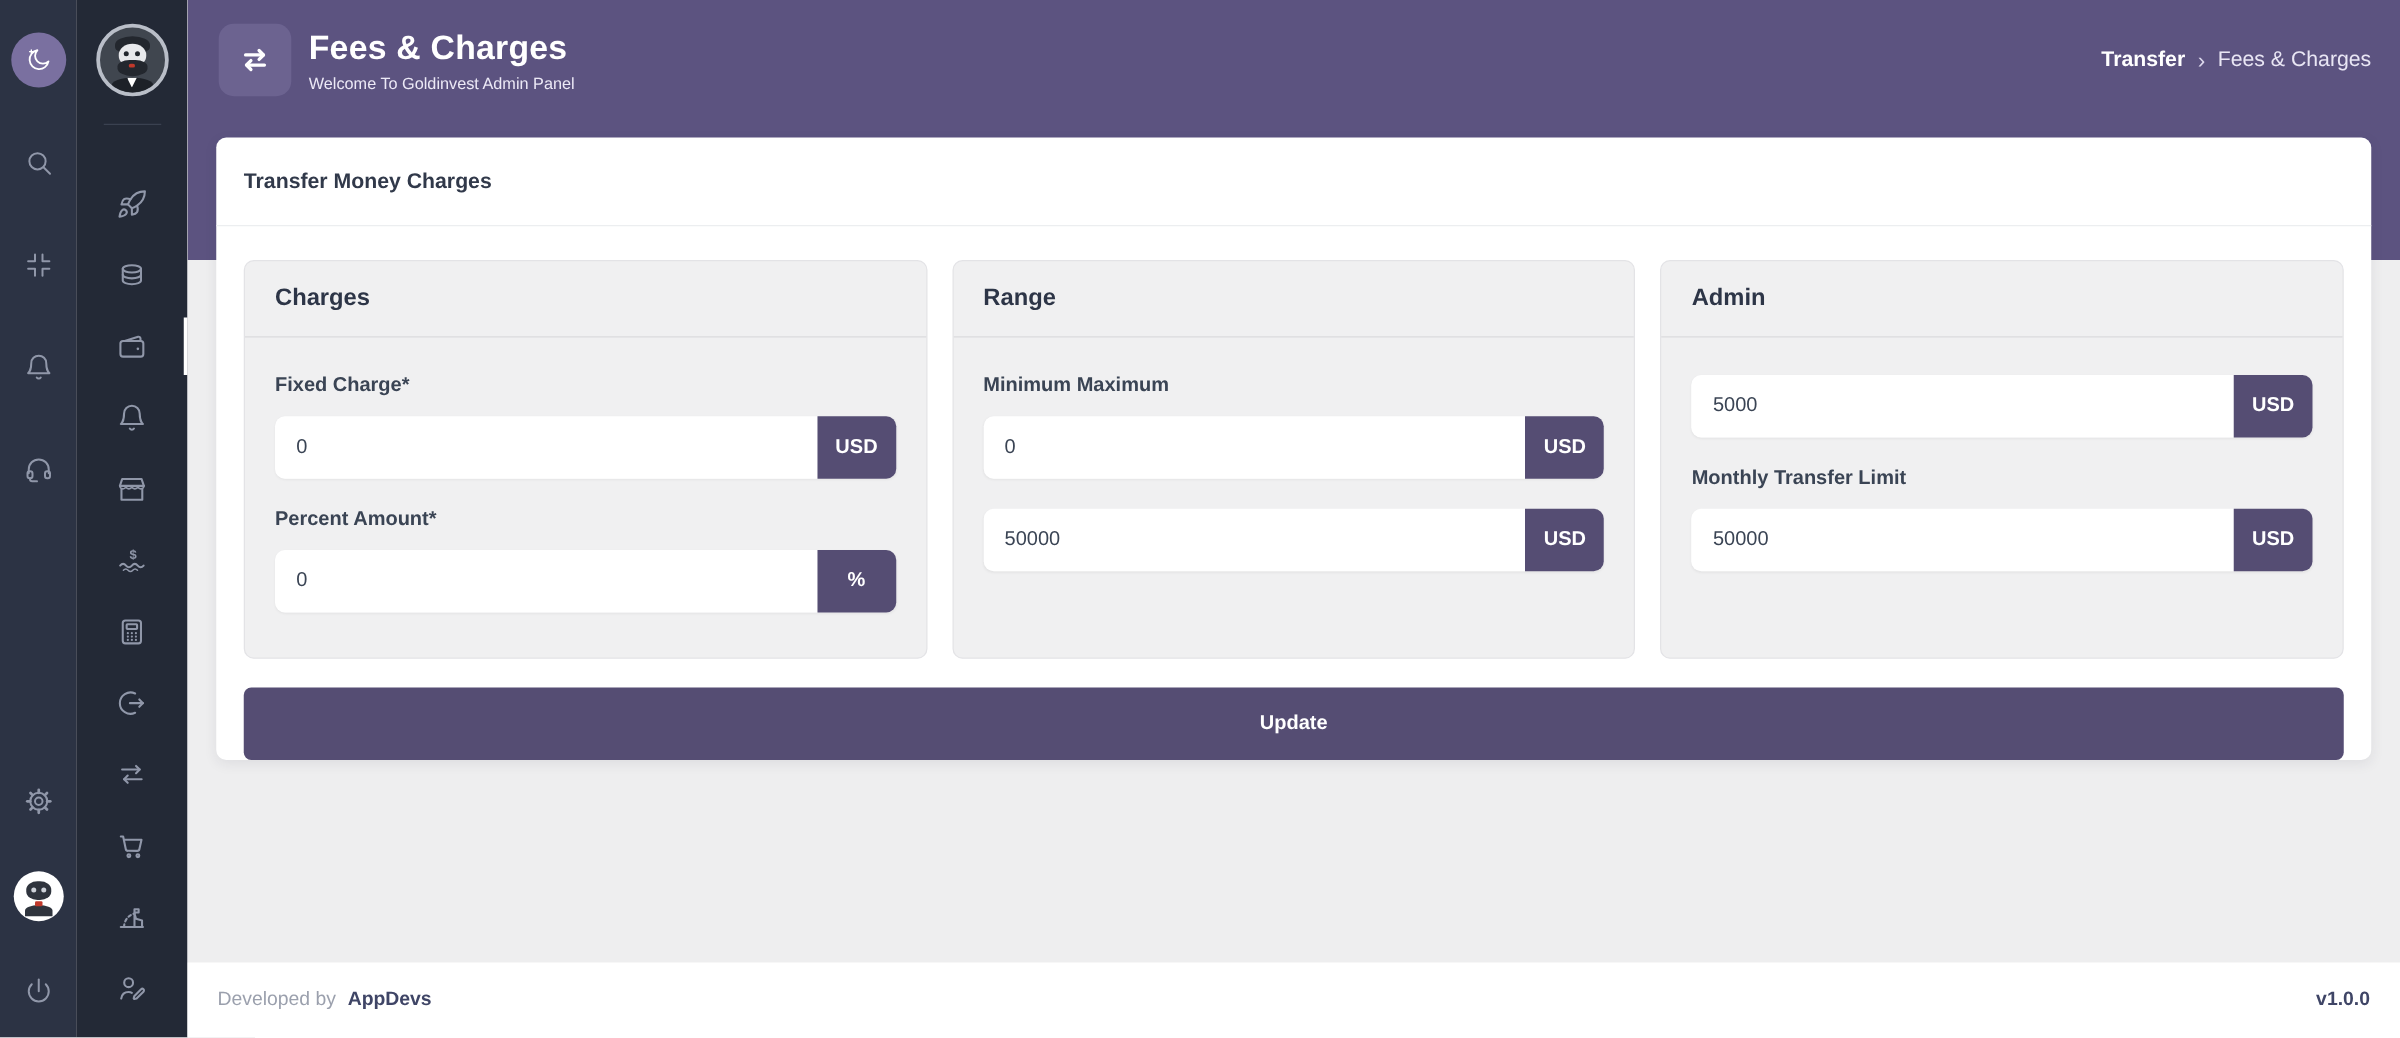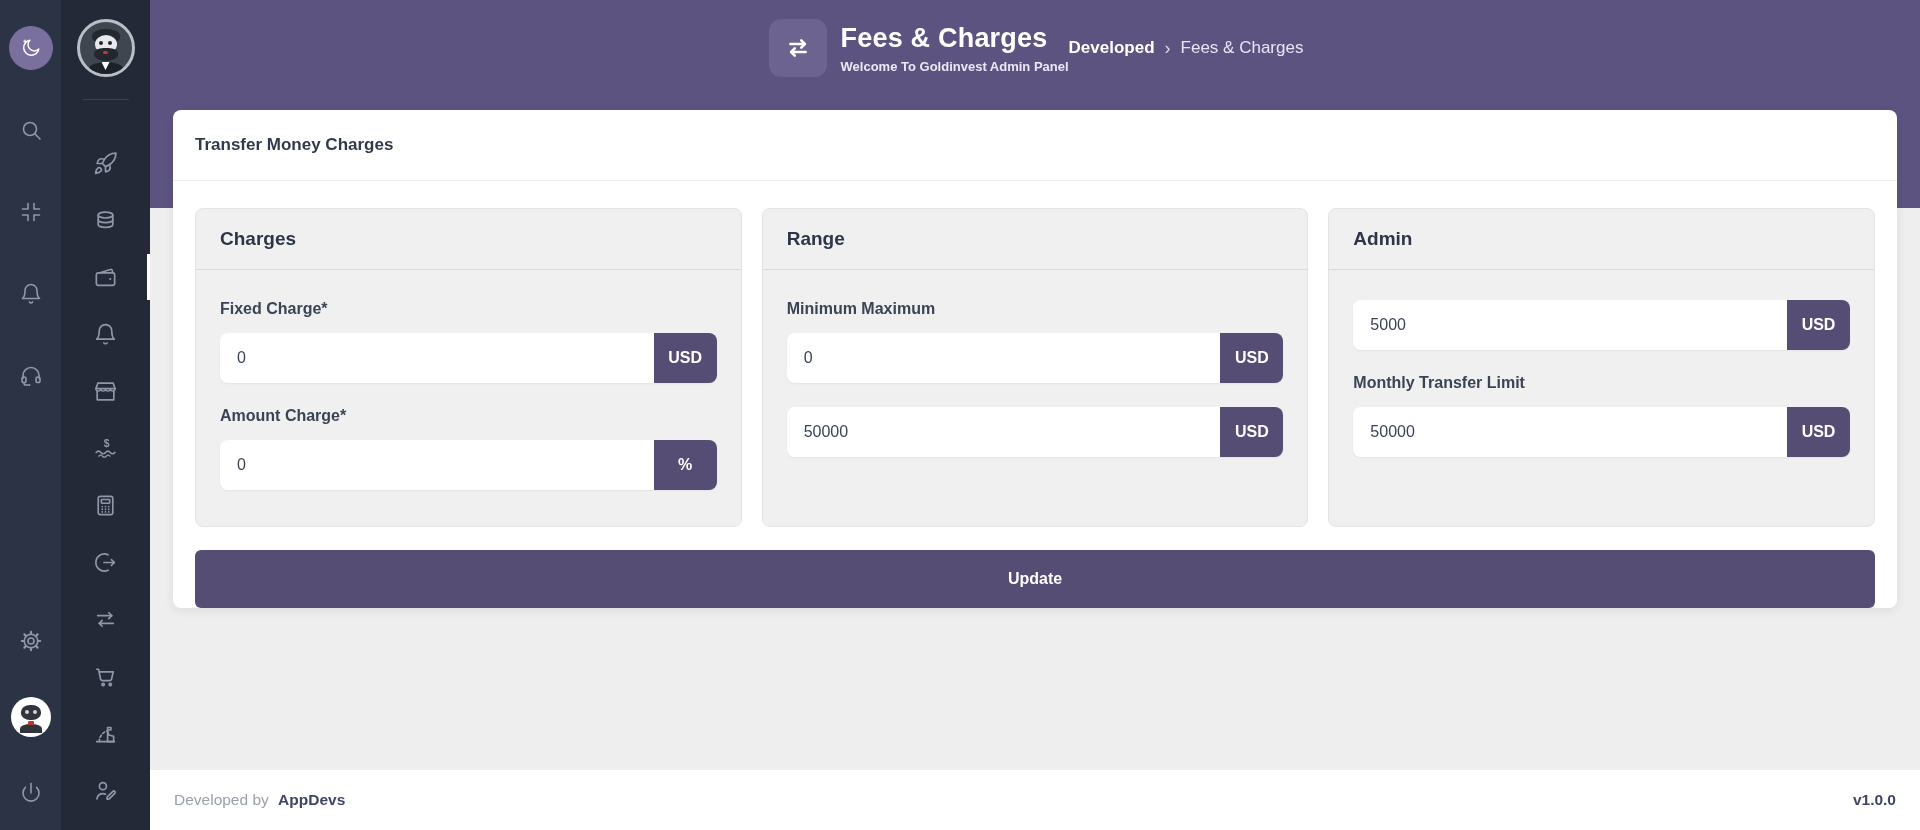--- a/index.html
+++ b/index.html
@@ -48,28 +48,28 @@
   .avatar-big .eye1{left:19px}.avatar-big .eye2{left:28px}
   .avatar-big .beard{position:absolute;left:14px;top:26px;width:24px;height:13px;background:#23272e;border-radius:40% 40% 50% 50%;}
   .avatar-big .mouth{position:absolute;left:23px;top:29px;width:5px;height:3px;background:#c0392b;border-radius:2px;}
   .avatar-big .body{position:absolute;left:9px;top:40px;width:34px;height:14px;background:#1d2128;border-radius:50% 50% 0 0;}
   .avatar-big .collar{position:absolute;left:22px;top:40px;width:8px;height:8px;background:#fff;
     clip-path:polygon(0 0,100% 0,50% 100%);}
 
   
   .main{flex:1;position:relative;background:#eeeeef;overflow:hidden;}
   .purple-band{position:absolute;top:0;left:0;right:0;height:208px;background:#5c5380;}
-  .header-row{position:relative;height:96px;display:flex;align-items:center;justify-content:center;
+  .header-row{position:relative;height:96px;display:flex;align-items:center;justify-content:space-between;
     padding:0 23px 0 25px;}
   .title-wrap{display:flex;align-items:center;gap:14px;}
   .toggle-btn{width:58px;height:58px;border-radius:12px;background:#6c6390;border:none;display:flex;
     align-items:center;justify-content:center;color:#fff;cursor:pointer;}
   .toggle-btn svg{width:26px;height:26px;stroke:#fff;fill:none;stroke-width:2.4;stroke-linecap:round;stroke-linejoin:round;}
   .titles h1{margin:0;font-size:27px;font-weight:800;color:#fff;letter-spacing:.2px;}
-  .titles p{margin:5px 0 0;font-size:13px;font-weight:700;color:#ece9f6;}
+  .titles p{margin:5px 0 0;font-size:13px;font-weight:400;color:#ece9f6;}
   .breadcrumb{display:flex;align-items:center;gap:10px;font-size:17px;color:#fff;}
   .breadcrumb .root{font-weight:700;cursor:pointer;}
   .breadcrumb .sep{font-size:18px;color:#ddd9ec;}
   .breadcrumb .cur{color:#e9e6f4;font-weight:400;}
 
   
   .card{position:relative;margin:14px 23px 0;background:#fff;border-radius:8px;
     box-shadow:0 3px 10px rgba(40,40,60,.08);}
   .card-head{height:70px;display:flex;align-items:center;padding:0 22px;border-bottom:1px solid #eceef0;
     font-size:17px;font-weight:600;color:#31394a;}
@@ -323,21 +323,21 @@
                 <path d="M9 12.4L5.7 15.7 9 19"></path>
               </svg>
           </span>
         </button>
         <div class="titles">
           <h1>Fees &amp; Charges</h1>
           <p>Welcome To Goldinvest Admin Panel</p>
         </div>
       </div>
       <div class="breadcrumb">
-        <span class="root">Developed</span>
+        <span class="root">Transfer</span>
         <span class="sep">›</span>
         <span class="cur">Fees &amp; Charges</span>
       </div>
     </div>
 
     <div class="card">
       <div class="card-head">Transfer Money Charges</div>
 
       <div class="panel-row">
 
@@ -345,21 +345,21 @@
           <div class="panel-head">Charges</div>
           <div class="panel-body">
             <div class="field">
               <label>Fixed Charge*</label>
               <div class="input-group">
                 <input type="text" value="0" style="">
                 <span class="addon">USD</span>
               </div>
             </div>
             <div class="field">
-              <label>Amount Charge*</label>
+              <label>Percent Amount*</label>
               <div class="input-group">
                 <input type="text" value="0" style="">
                 <span class="addon">%</span>
               </div>
             </div>
           </div>
         </div>
 
         <div class="panel">
           <div class="panel-head">Range</div>

